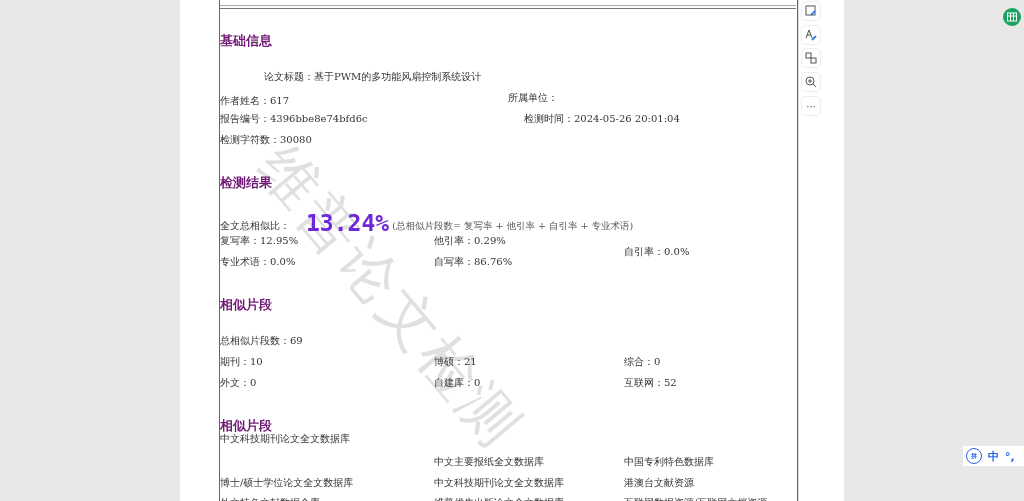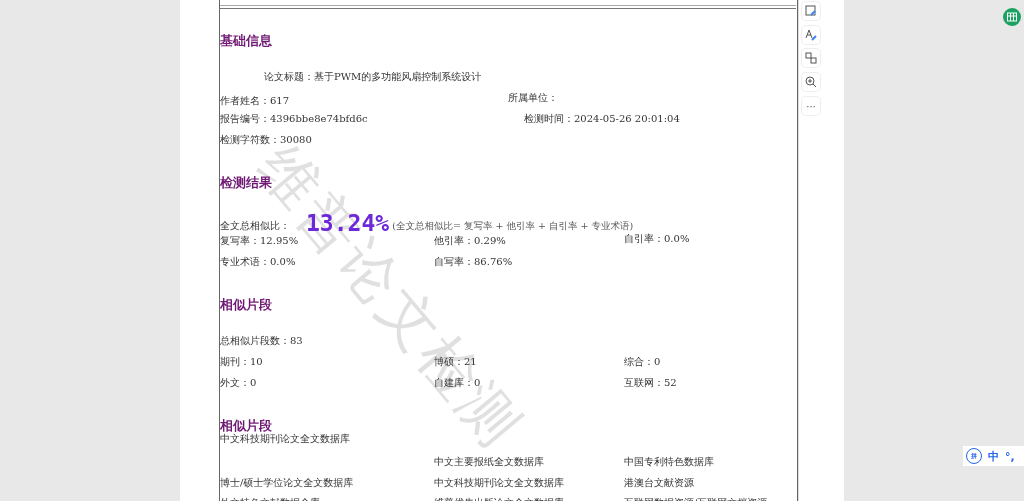--- a/index.html
+++ b/index.html
@@ -33,29 +33,29 @@
 
 <div class="h" style="top:32px;">基础信息</div>
 <div class="t" style="left:228px;top:70px;margin-left:36px;"><span>论文标题：</span><span>基于PWM的多功能风扇控制系统设计</span></div>
 <div class="t" style="left:220px;top:94px;"><span>作者姓名：</span><span>617</span></div>
 <div class="t" style="left:508px;top:91px;"><span>所属单位：</span><span></span></div>
 <div class="t" style="left:220px;top:112px;"><span>报告编号：</span><span>4396bbe8e74bfd6c</span></div>
 <div class="t" style="left:508px;top:112px;margin-left:16px;"><span>检测时间：</span><span>2024-05-26 20:01:04</span></div>
 <div class="t" style="left:220px;top:133px;"><span>检测字符数：</span><span>30080</span></div>
 
 <div class="h" style="top:174px;">检测结果</div>
-<div class="t" style="left:220px;top:210px;"><span>全文总相似比：</span><span class="big">13.24%</span> <span class="note">(全文总相似比= 复写率 + 他引率 + 自引率 + 专业术语)</span></div>
+<div class="t" style="left:220px;top:210px;"><span>全文总相似比：</span><span class="big">13.24%</span> <span class="note">(总相似片段数= 复写率 + 他引率 + 自引率 + 专业术语)</span></div>
 <div class="t" style="left:220px;top:234px;"><span>复写率：</span><span>12.95%</span></div>
 <div class="t" style="left:434px;top:234px;"><span>他引率：</span><span>0.29%</span></div>
-<div class="t" style="left:624px;top:232px;"><span>自引率：</span><span>0.0%</span></div>
+<div class="t" style="left:624px;top:245px;"><span>自引率：</span><span>0.0%</span></div>
 <div class="t" style="left:220px;top:255px;"><span>专业术语：</span><span>0.0%</span></div>
 <div class="t" style="left:434px;top:255px;"><span>自写率：</span><span>86.76%</span></div>
 
 <div class="h" style="top:296px;">相似片段</div>
-<div class="t" style="left:220px;top:334px;"><span>总相似片段数：</span><span>83</span></div>
+<div class="t" style="left:220px;top:334px;"><span>总相似片段数：</span><span>69</span></div>
 <div class="t" style="left:220px;top:355px;"><span>期刊：</span><span>10</span></div>
 <div class="t" style="left:434px;top:355px;"><span>博硕：</span><span>21</span></div>
 <div class="t" style="left:624px;top:355px;"><span>综合：</span><span>0</span></div>
 <div class="t" style="left:220px;top:376px;"><span>外文：</span><span>0</span></div>
 <div class="t" style="left:434px;top:376px;"><span>自建库：</span><span>0</span></div>
 <div class="t" style="left:624px;top:376px;"><span>互联网：</span><span>52</span></div>
 
 <div class="h" style="top:417px;">相似片段</div>
 <div class="t" style="left:220px;top:432px;">中文科技期刊论文全文数据库</div>
 <div class="t" style="left:434px;top:455px;">中文主要报纸全文数据库</div>

